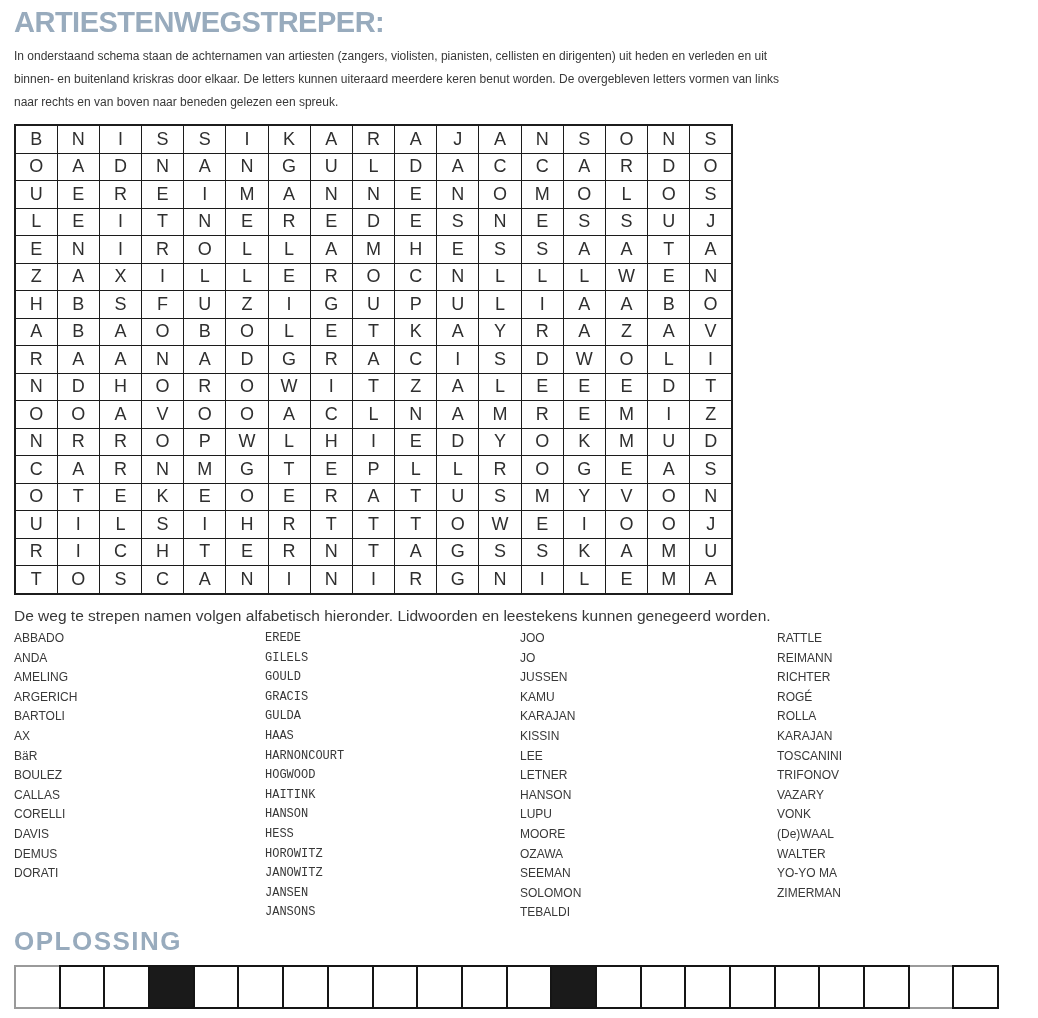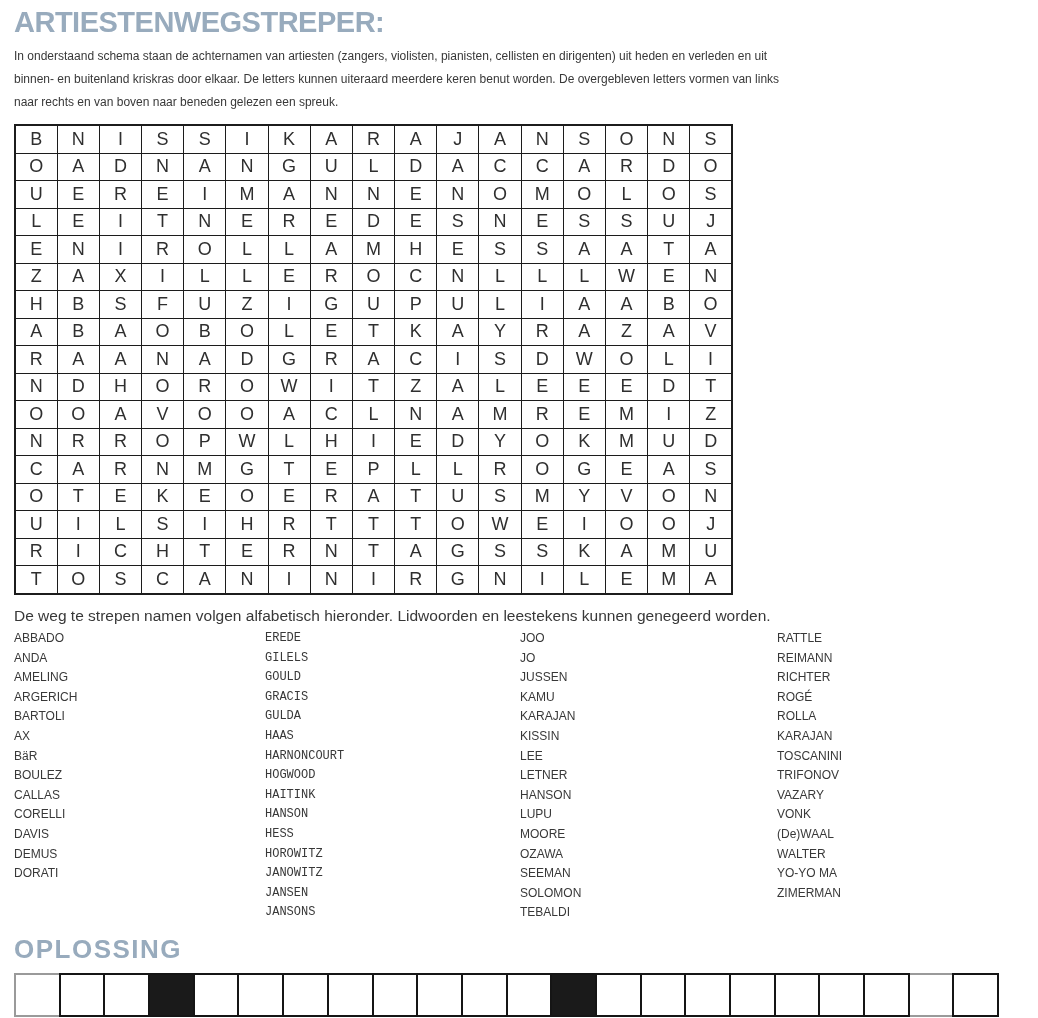--- a/index.html
+++ b/index.html
@@ -52,21 +52,21 @@
   .name-col:nth-child(1){width:251px;}
   .name-col:nth-child(2){width:255px;font-family:Liberation Mono, monospace;}
   .name-col:nth-child(3){width:257px;}
   .name-col:nth-child(4){flex:1;}
   .name{
     font-size:12px;line-height:19.6px;color:var(--text);
     white-space:nowrap;
   }
 
   .solution-heading{
-    margin-top:12px;
+    margin-top:4px;
     font-size:26px;line-height:28px;font-weight:800;
     letter-spacing:1.5px;color:var(--heading);
   }
 
   .solution{
     margin-top:10px;
     display:flex;width:985px;height:44px;
   }
   .sol-cell{
     flex:1;height:44px;

